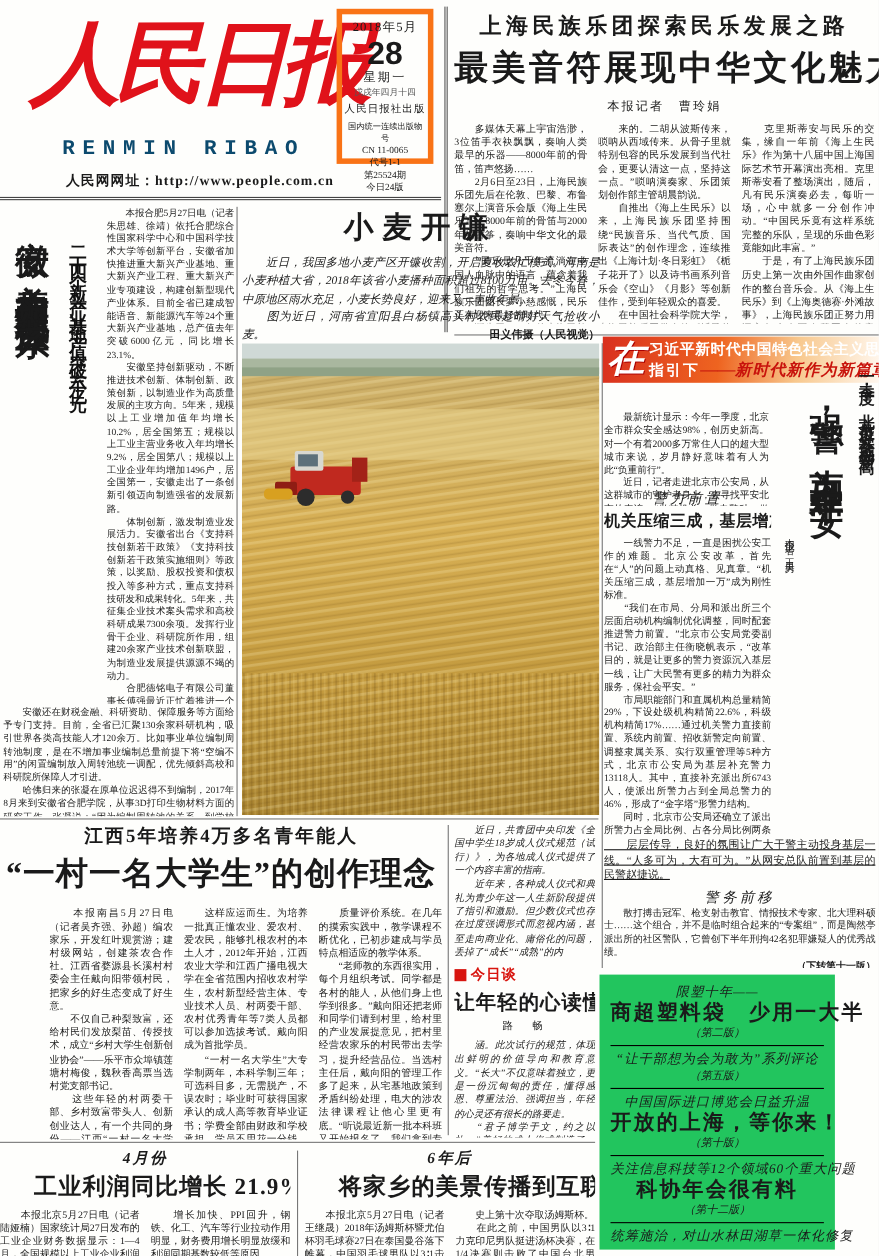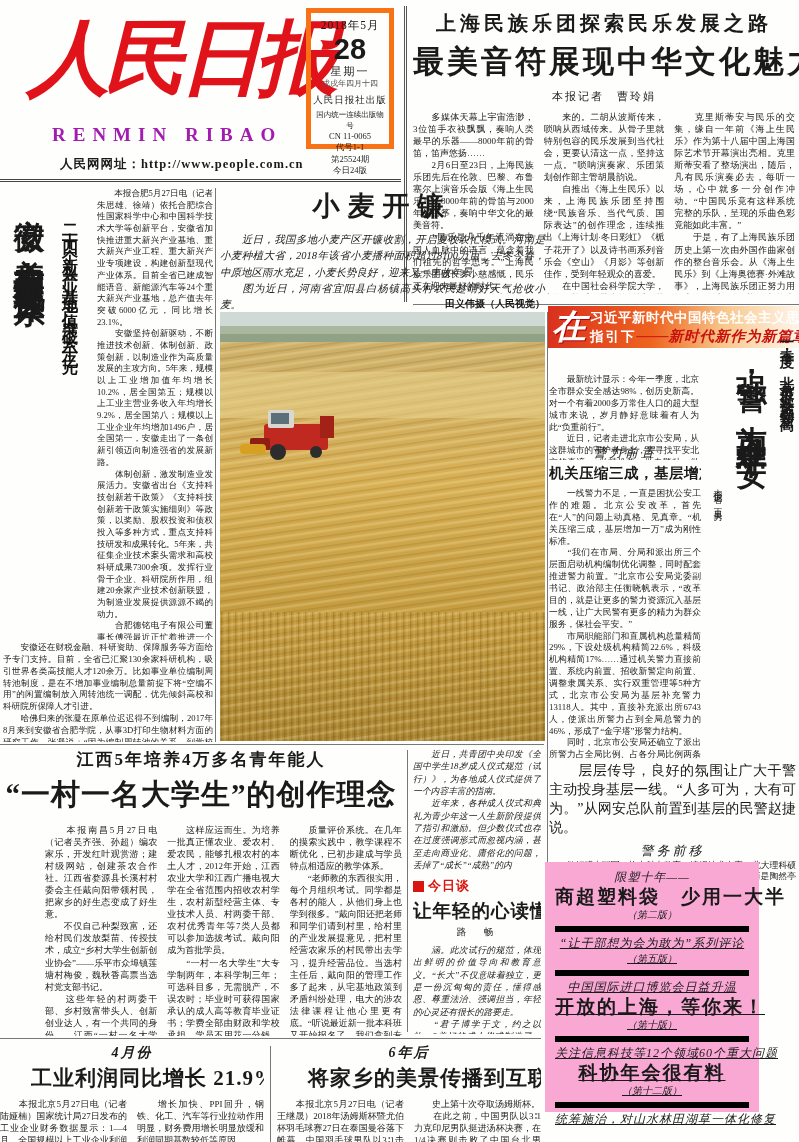--- a/index.html
+++ b/index.html
@@ -16,22 +16,22 @@
   .h-line.dbl { border-top:3px double #444; }
 
   
   .mast-title {
     left:28px; top:2px; width:280px; height:124px;
     font-family:"DejaVu Serif",serif; font-weight:bold; font-style:italic;
     font-size:82px; letter-spacing:-6px; color:#e0121a; line-height:1.35;
     white-space:nowrap;
   }
   .mast-pinyin {
-    left:52px; top:124px; width:230px; 
-    color:#a21caf; font-family:Liberation Serif, serif;
+    left:52px; top:124px; width:230px; text-align:center;
+    color:#0c4a6e; font-family:Liberation Mono, monospace;
     font-weight:bold; font-size:19px; letter-spacing:7px; white-space:nowrap;
   }
   .mast-url { left:60px; top:156px; font-size:12.5px; font-weight:bold; letter-spacing:1px; }
 
   .date-box {
     left:306px; top:8px; width:88px; height:141px;
     border:5px solid #f97316; padding:5px 2px 3px 2px; text-align:center;
     font-size:9px; line-height:1.35;
   }
   .date-box .ym { font-size:11.5px; letter-spacing:1px; }
@@ -107,30 +107,30 @@
     writing-mode:vertical-rl; text-orientation:upright; overflow:hidden; }
   .bj-vert .kicker { font-size:14.5px; letter-spacing:4px; font-weight:bold; padding-top:2px; }
   .bj-vert .main { font-size:31px; font-weight:bold; letter-spacing:6px; margin-top:20px; padding:0 5px 0 6px; }
   .bj-vert .byline { font-size:9px; letter-spacing:2px; padding-top:150px; }
   .sec-kicker { text-align:center; font-size:13px; font-style:italic; letter-spacing:3px; }
   .sec-head { text-align:center; font-family:"Liberation Sans",sans-serif;
     font-weight:bold; font-size:14.5px; letter-spacing:0.5px; margin-top:2px; white-space:nowrap; }
   .police-s1 { left:549px; top:444px; width:152px; height:316px; overflow:hidden; }
   .police-s1 .body { margin-top:5px; font-size:8.8px; line-height:1.35; text-align:justify; white-space:pre-line; }
   .police-s2 { left:549px; top:762px; width:247px; height:118px; overflow:hidden; }
-  .police-s2 .lead { font-size:14px; line-height:1.35; text-align:justify; white-space:pre-line; }
+  .police-s2 .lead { font-size:10px; line-height:1.35; text-align:justify; white-space:pre-line;text-decoration:underline; }
   .police-s2 .sec-kicker { margin-top:4px; }
   .police-s2 .body { margin-top:0; font-size:8.8px; line-height:1.35; text-align:justify; white-space:pre-line; }
   .police-s2 .turn { text-align:right; font-size:9px; font-weight:bold; }
 
   
-  .index-box { left:545px; top:862px; width:214px; height:250px;
-    background:#f9a8d4; padding:4px 10px; }
+  .index-box { left:545px; top:886px; width:214px; height:250px;
+    background:#22c55e; padding:4px 10px; }
   .index-item { text-align:center; padding:3px 0 4px 0; }
-  .index-item + .index-item { border-top:6px solid #000000;text-decoration:underline; }
+  .index-item + .index-item { border-top:1px solid #000000; }
   .index-item .ikicker { font-size:12px; font-style:italic; letter-spacing:1px; white-space:nowrap; }
   .index-item .ititle { font-family:"Liberation Sans",sans-serif; font-weight:bold;
     font-size:19px; letter-spacing:2px; white-space:nowrap; line-height:1.15; }
   .index-item .ipage { font-size:10px; font-style:italic; }
 
   
   .jiangxi { left:0; top:748px; width:402px; height:286px; }
   .jiangxi .kicker { text-align:center; font-size:17px; font-weight:bold; letter-spacing:2px; }
   .jiangxi .headline { text-align:center; font-size:29px; font-weight:bold; letter-spacing:1px;
     margin-top:4px; white-space:nowrap; }

